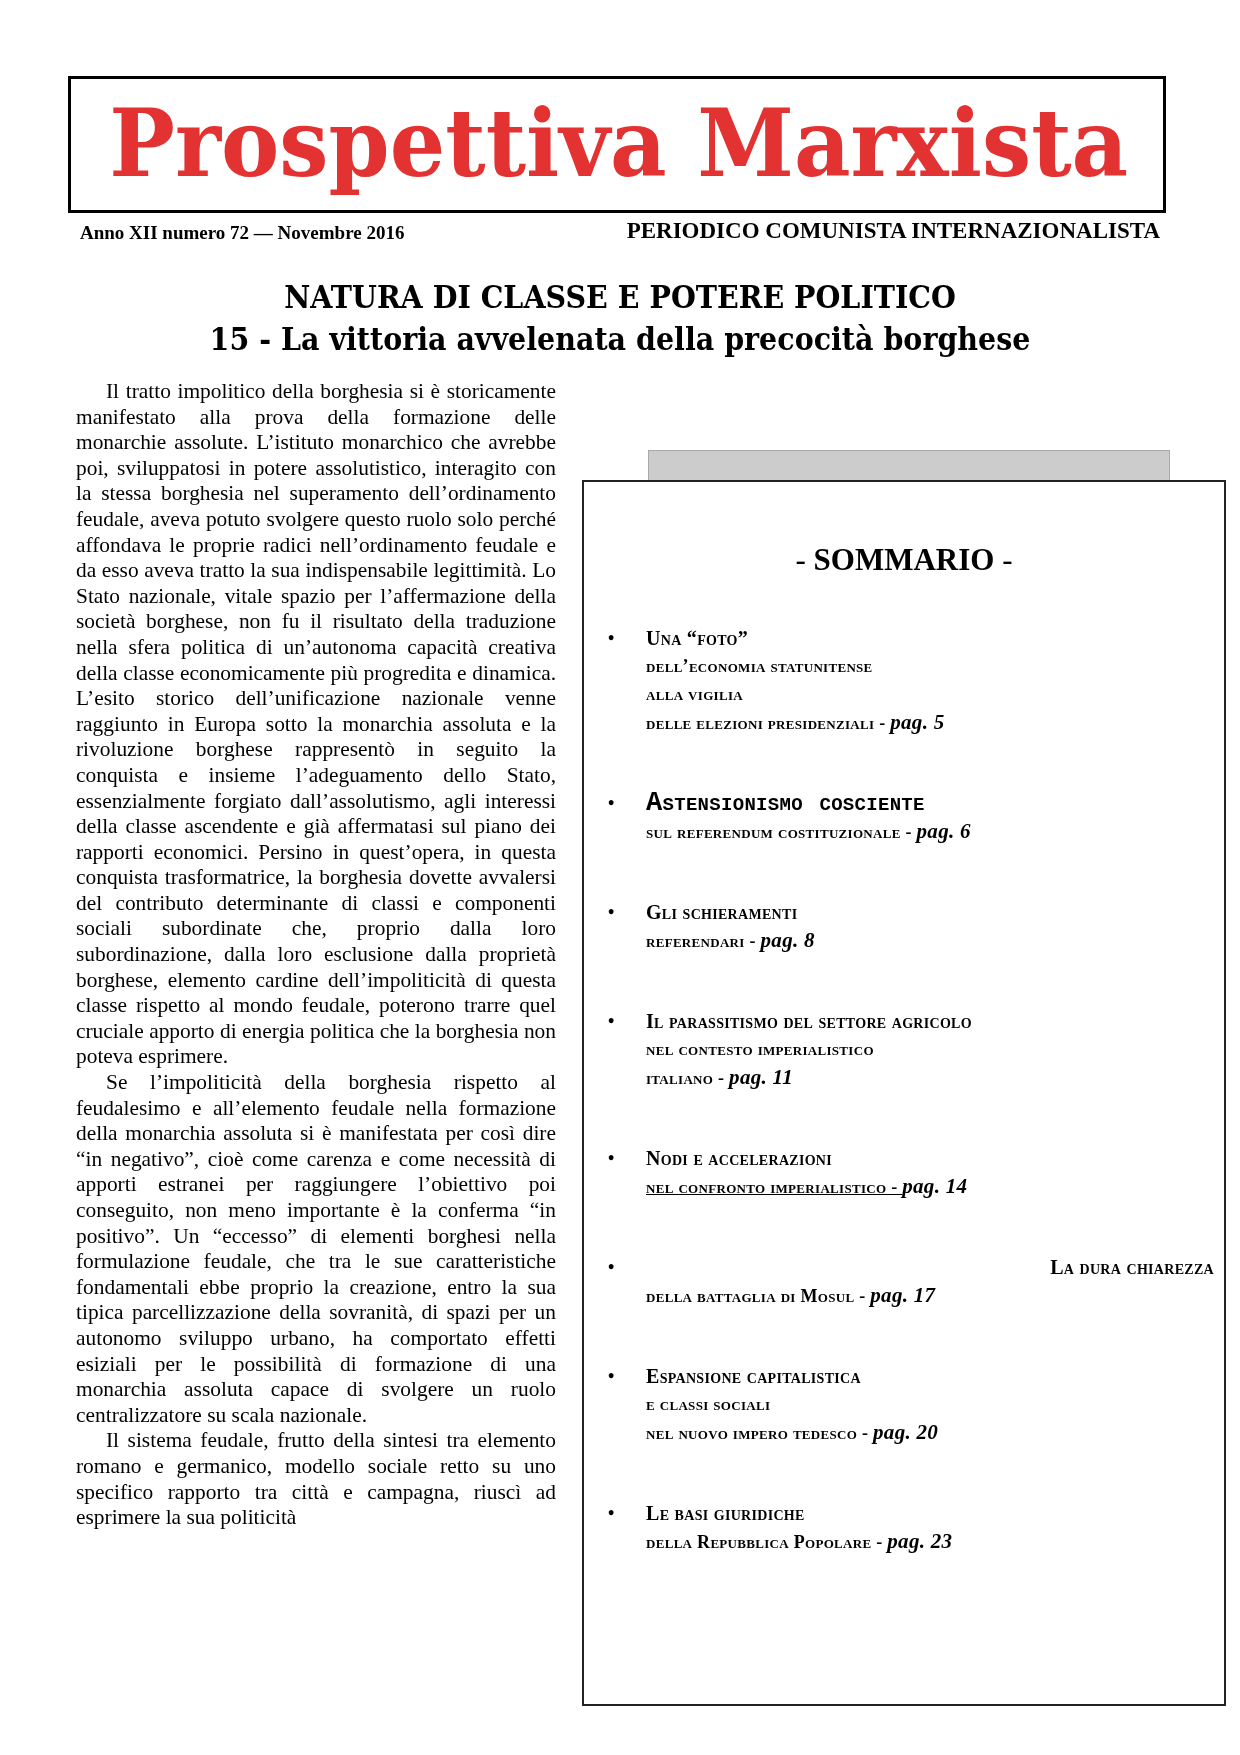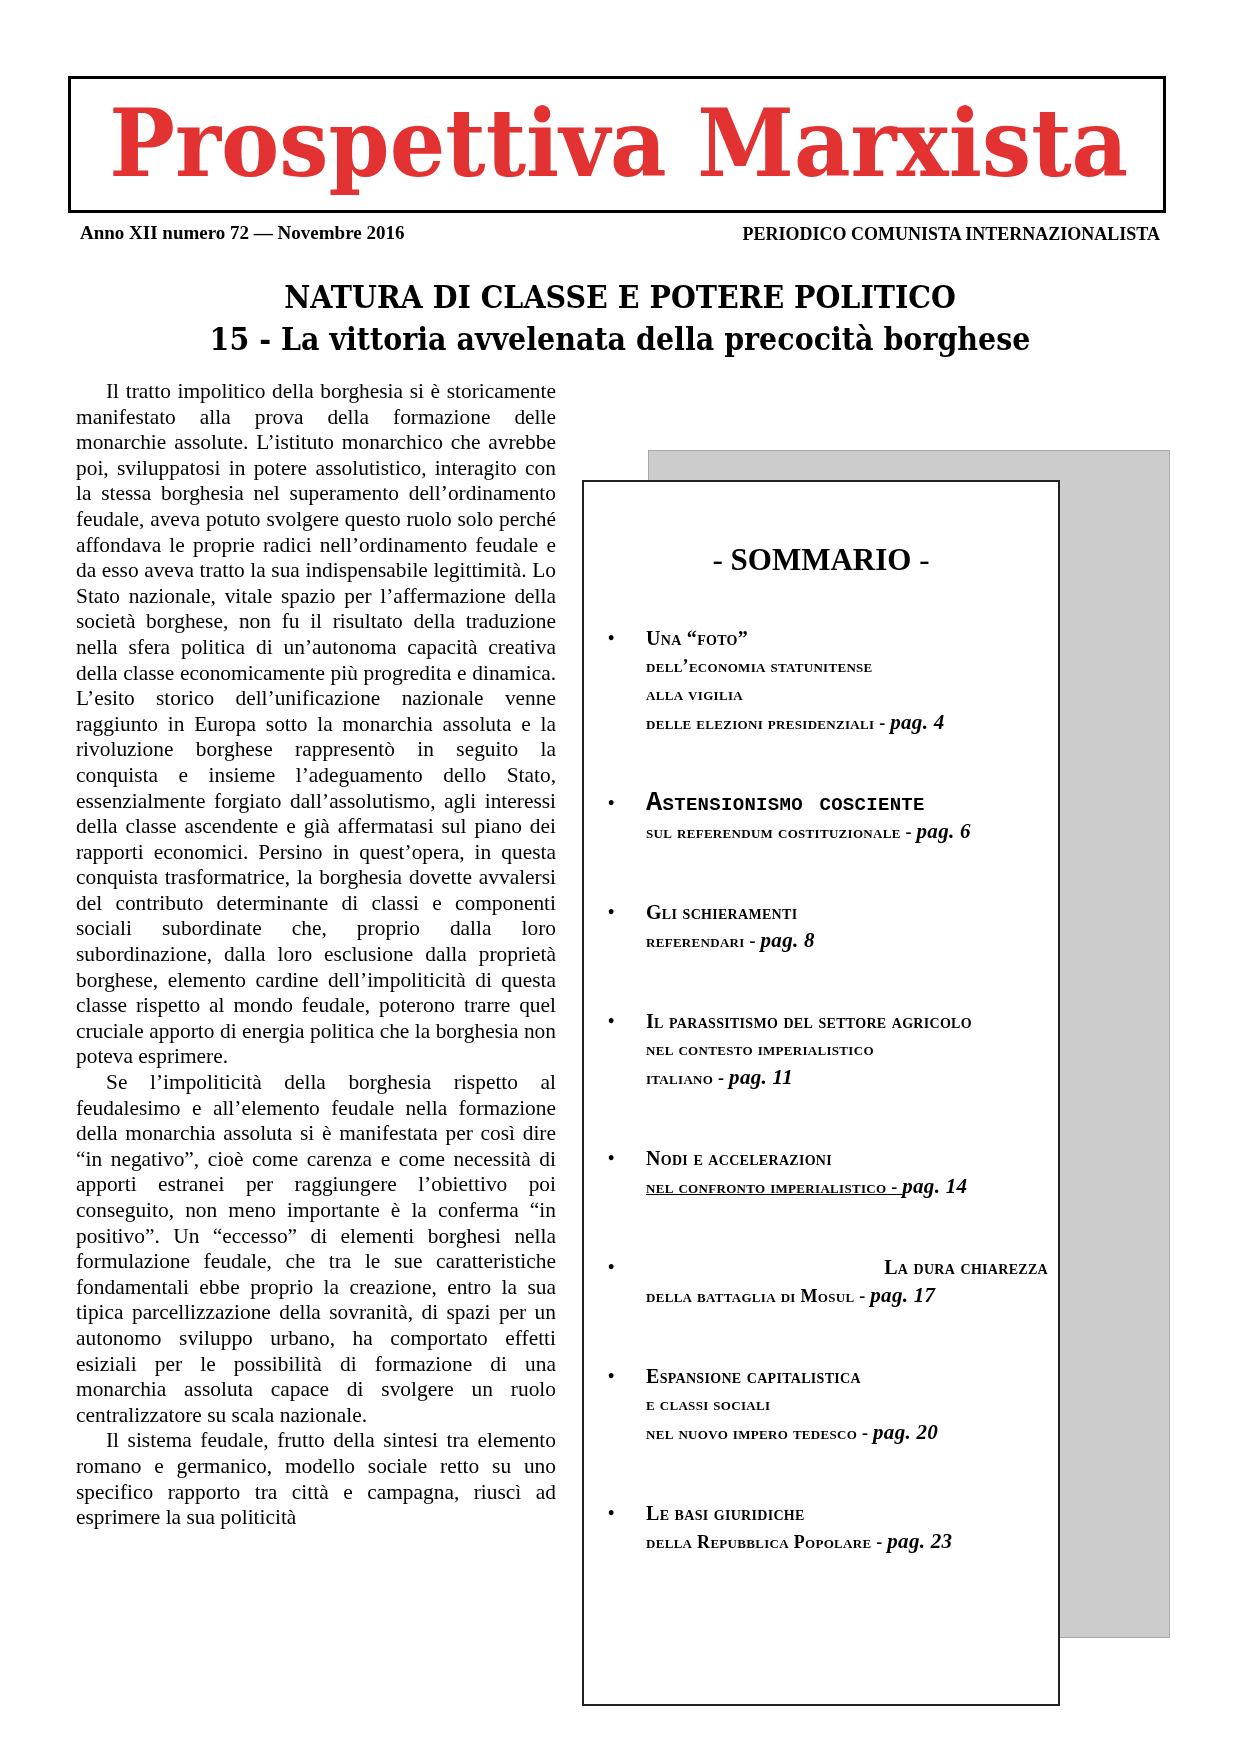--- a/index.html
+++ b/index.html
@@ -15,39 +15,39 @@
     position: absolute; left: 0; right: 0; top: 4px; text-align: center;
     font-family: "DejaVu Serif", "Liberation Serif", serif;
     font-weight: bold; font-size: 94px; line-height: 120px; color: #e33232;
     letter-spacing: 0px; white-space: nowrap;
     transform: scaleX(0.93); transform-origin: center;
   }
   .issue-line {
     position: absolute; top: 222px; left: 80px; font-weight: bold; font-size: 19px;
   }
   .periodical {
-    position: absolute; top: 224px; right: 80px; font-weight: bold; font-size: 18px;
+    position: absolute; top: 218px; right: 80px; font-weight: bold; font-size: 23px;
   }
   .headline {
     position: absolute; left: 0; right: 0; top: 276px; text-align: center;
     font-family: "DejaVu Serif", "Liberation Serif", serif; font-weight: bold;
   }
   .headline .h1 { font-size: 31px; line-height: 42px; transform: scaleX(0.92); }
   .headline .h2 { font-size: 31px; line-height: 42px; transform: scaleX(0.92); }
   .column {
     position: absolute; left: 76px; top: 379px; width: 480px;
     font-size: 21.4px; line-height: 25.6px; text-align: justify;
   }
   .column p { margin: 0; text-indent: 30px; }
   .shadow-box {
     position: absolute; left: 648px; top: 450px; width: 522px; height: 1188px;
     background: #cccccc; border: 1px solid #a9a9a9; box-sizing: border-box;
   }
   .toc-box {
-    position: absolute; left: 582px; top: 480px; width: 478px; height: 1226px;
+    position: absolute; left: 582px; top: 480px; width: 644px; height: 1226px;
     background: #fff; border: 2px solid #222; box-sizing: border-box; padding-left: 47px;
   }
   .toc-title {
     position: absolute; left: 0; right: 0; top: 60px; text-align: center;
     font-size: 31px; font-weight: bold;
   }
   .toc-title .dash { font-weight: normal; }
   .toc-list { position: absolute; left: 20px; top: 142px; right: 10px; margin: 0; padding: 0; list-style: none; }
   .toc-item { position: relative; padding-left: 42px; font-weight: bold; font-size: 18px; line-height: 28px; }
   .toc-item .bullet { position: absolute; left: 4px; top: 0; font-size: 18px; }
@@ -80,21 +80,21 @@
     <span class="dash">-</span>
     <span>SOMMARIO</span>
     <span class="dash">-</span>
   </div>
   <ul class="toc-list" id="toc-list">
       <li class="toc-item" style="margin-top: 0px;">
         <span class="bullet">•</span>
         <span class="toc-line" style="font-size: 20px;">Una “foto”</span>
         <span class="toc-line">dell’economia statunitense</span>
         <span class="toc-line">alla vigilia</span>
-        <span class="toc-line"><span class="" style="font-variant: small-caps;">delle elezioni presidenziali - </span><span class="toc-page">pag. 4</span></span>
+        <span class="toc-line"><span class="" style="font-variant: small-caps;">delle elezioni presidenziali - </span><span class="toc-page">pag. 5</span></span>
       </li>
       <li class="toc-item" style="margin-top: 52px;">
         <span class="bullet">•</span>
         <span class="toc-line" style="font-size: 27px; font-family: Liberation Mono, monospace;">Astensionismo cosciente</span>
         <span class="toc-line"><span class="" style="font-variant: small-caps;">sul referendum costituzionale - </span><span class="toc-page">pag. 6</span></span>
       </li>
       <li class="toc-item" style="margin-top: 52px;">
         <span class="bullet">•</span>
         <span class="toc-line" style="font-size: 20px;">Gli schieramenti</span>
         <span class="toc-line"><span class="" style="font-variant: small-caps; margin-top: 18px;">referendari - </span><span class="toc-page">pag. 8</span></span>

